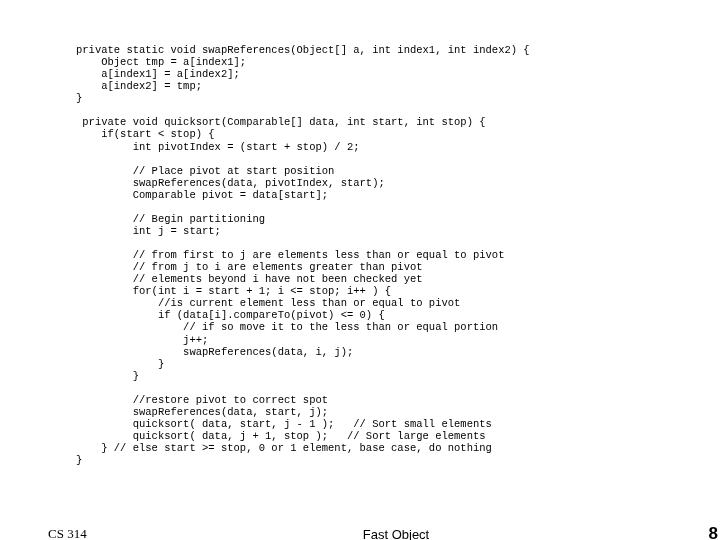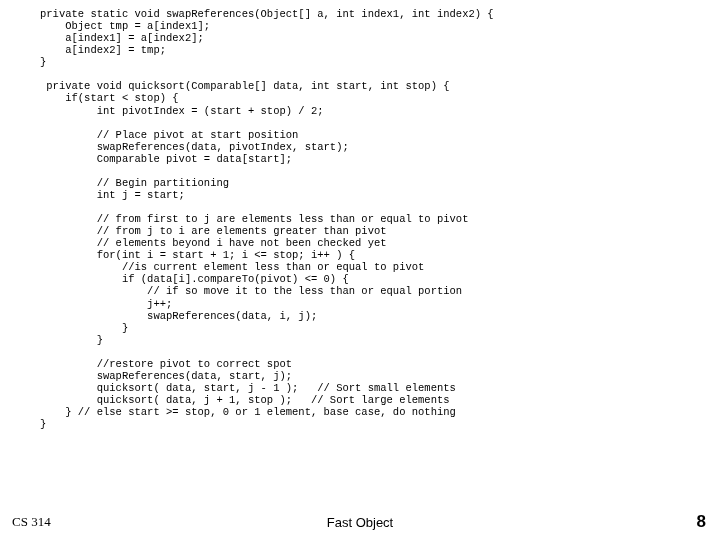--- a/index.html
+++ b/index.html
@@ -1,15 +1,15 @@
 <!DOCTYPE html>
 <html><head>
 <meta charset="utf-8">
 <style>
-  * { margin: 0; padding: 0; box-sizing: border-box; }
+  * { margin: 12px; padding: 0; box-sizing: border-box; }
   body {
     width: 720px;
     height: 540px;
     background: #ffffff;
     font-family: "Courier New", monospace;
     position: relative;
     overflow: hidden;
   }
   .code-block {
     position: absolute;

